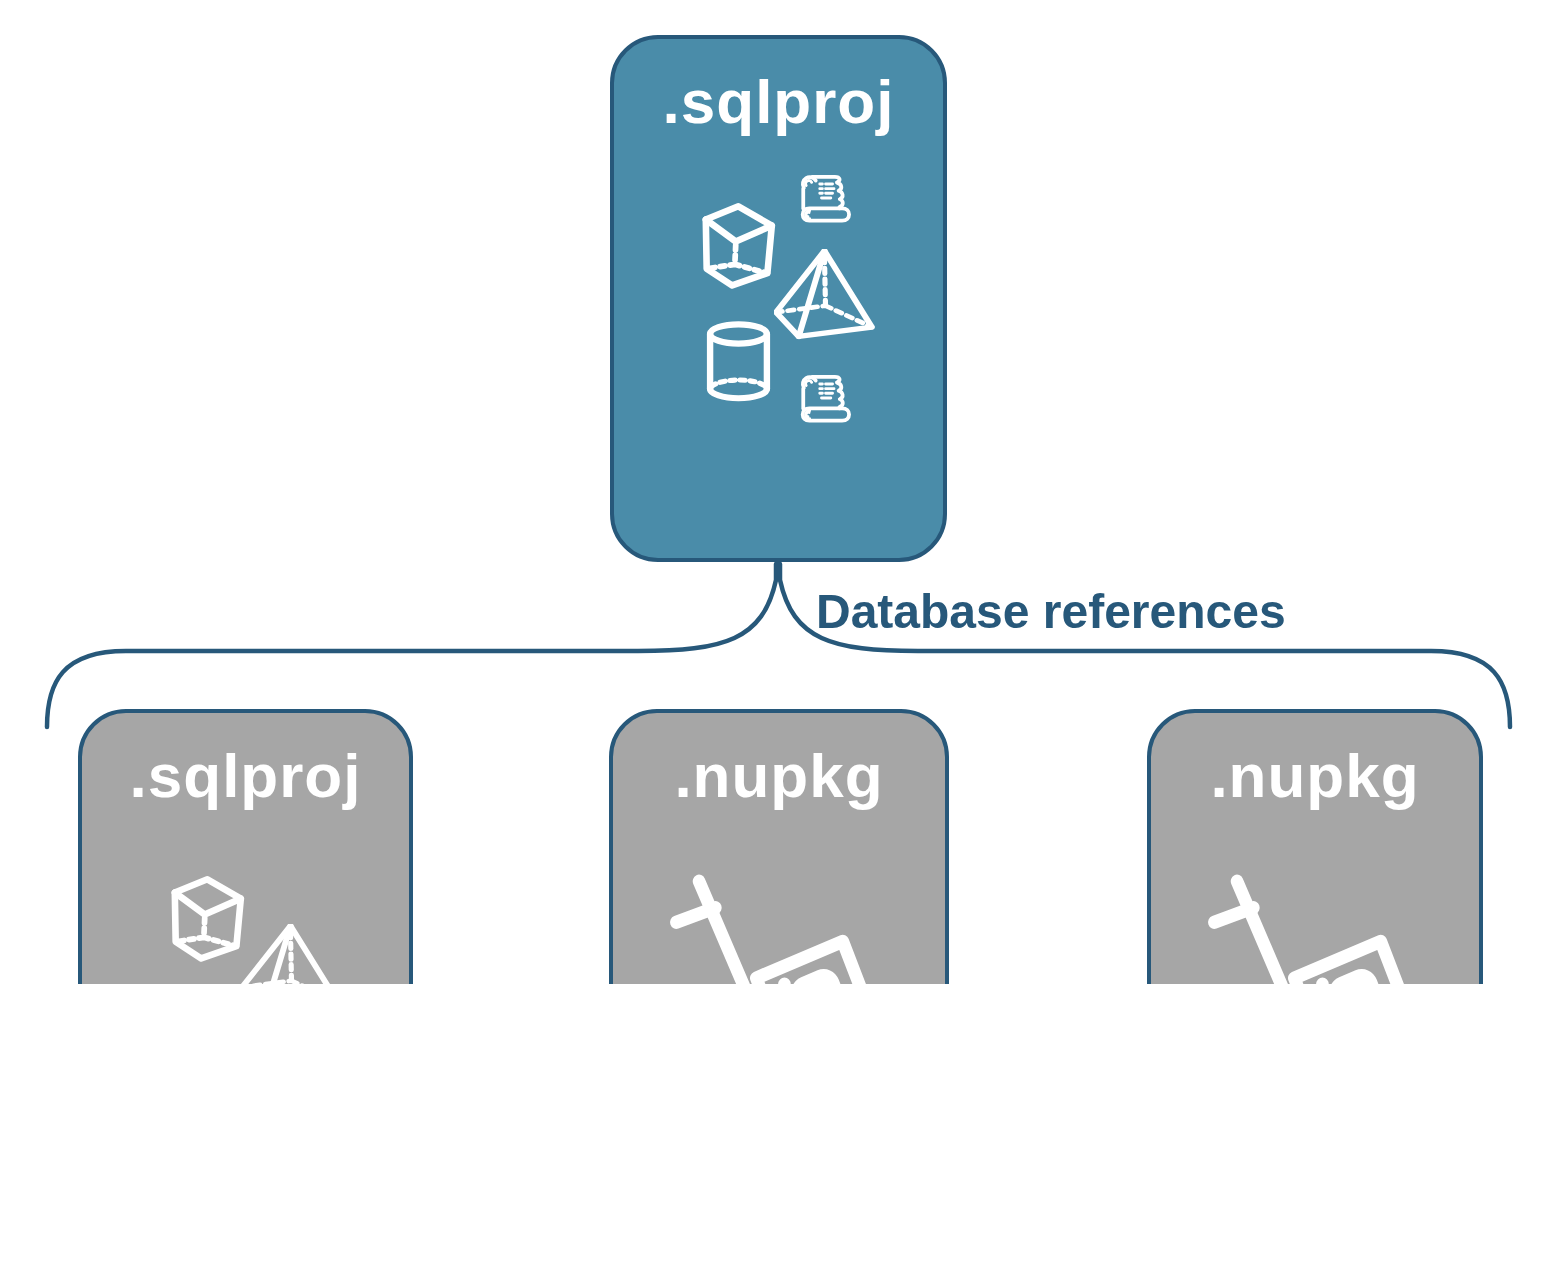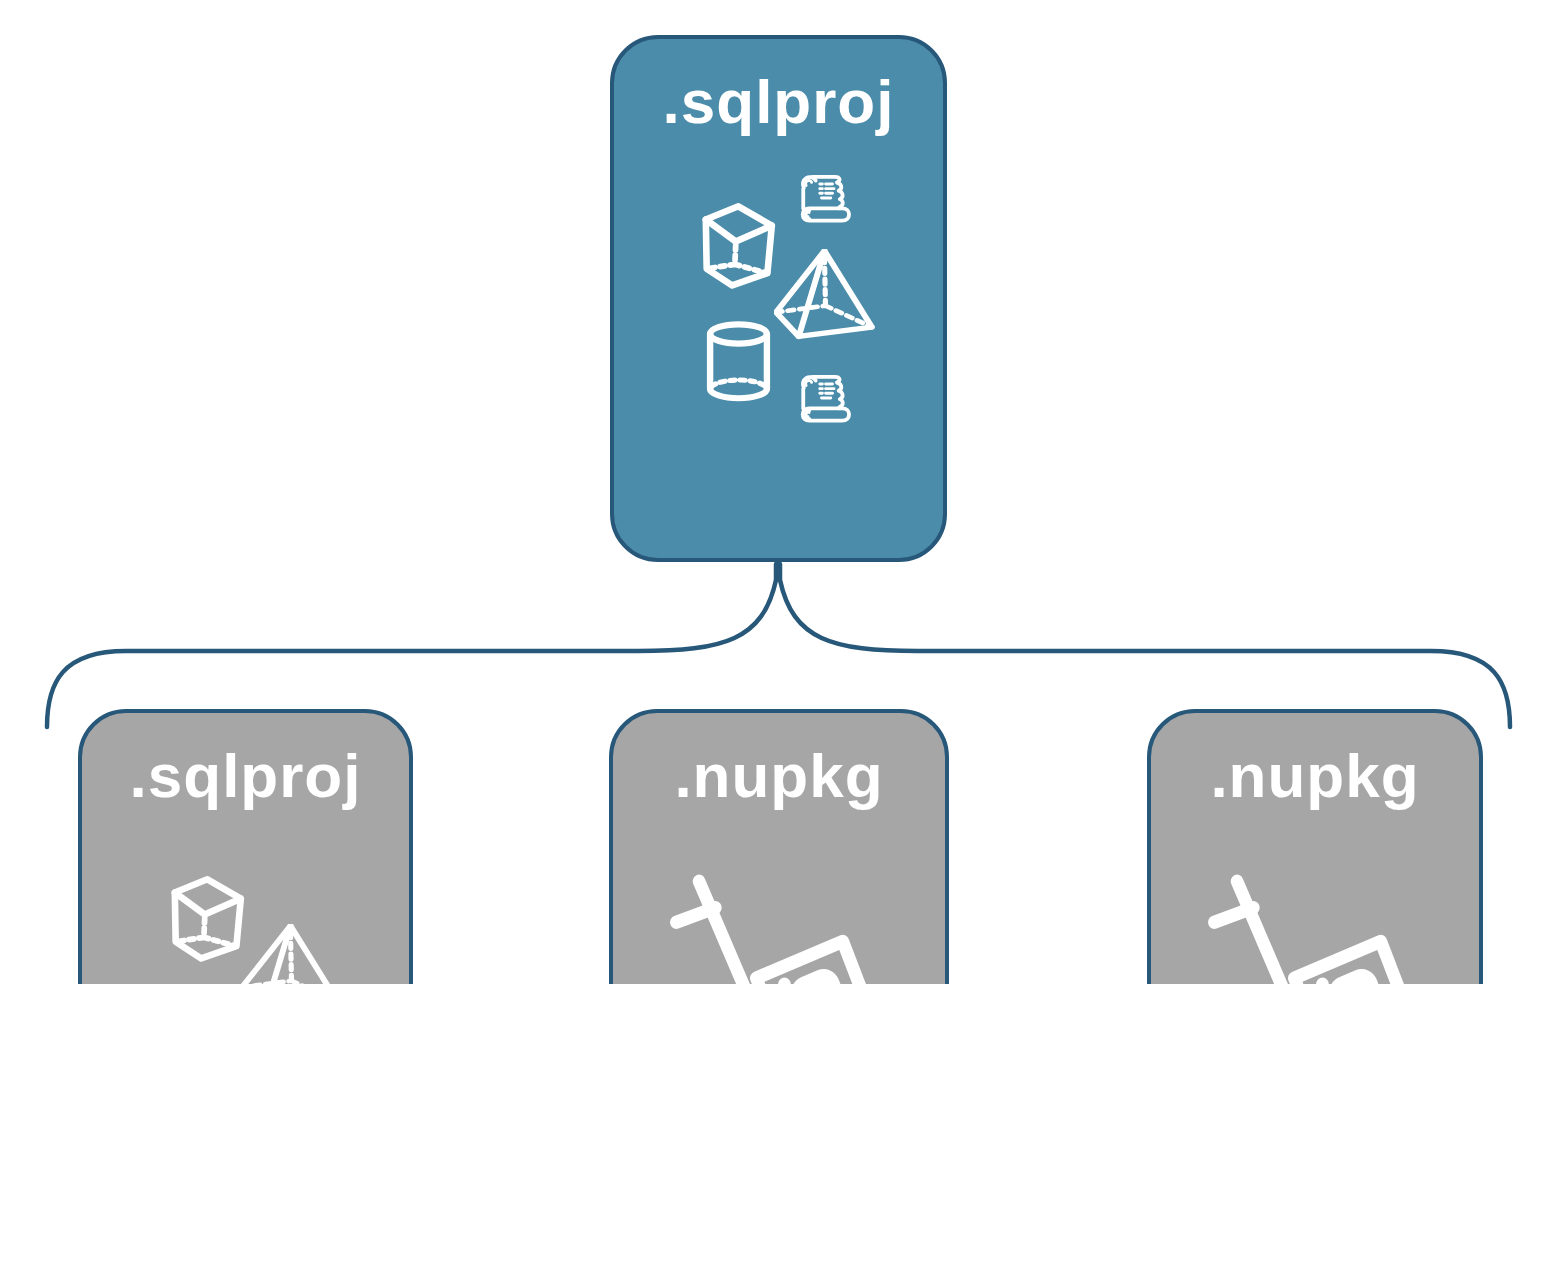--- a/index.html
+++ b/index.html
@@ -139,20 +139,21 @@
       <svg viewBox="0 0 100 100">
           <use href="#sym-scroll"></use>
         </svg>
     </span>
   </div>
 
   <svg class="brace" viewBox="0 0 1566 190">
     <path class="st" stroke-width="4.5" d="M47 177 C47 132 63 101 126 101 L638 101 C724 101 763 90 776 30 L776 14 L780 14 L780 30 C793 90 832 101 918 101 L1431 101 C1494 101 1510 132 1510 177"></path>
   </svg>
 
+  <div class="connector-label">Database references</div>
 
   <div class="box child" style="left:78px;top:709px;width:335px;height:524px;">
     <span class="box-title">.sqlproj</span>
     <span class="icon" style="left:84px;top:161px;width:88px;height:88px;">
       <svg viewBox="0 0 100 100">
           <use href="#sym-cube"></use>
         </svg>
     </span>
     <span class="icon" style="left:158px;top:211px;width:103px;height:93px;">
       <svg viewBox="0 0 100 100" preserveAspectRatio="none">

